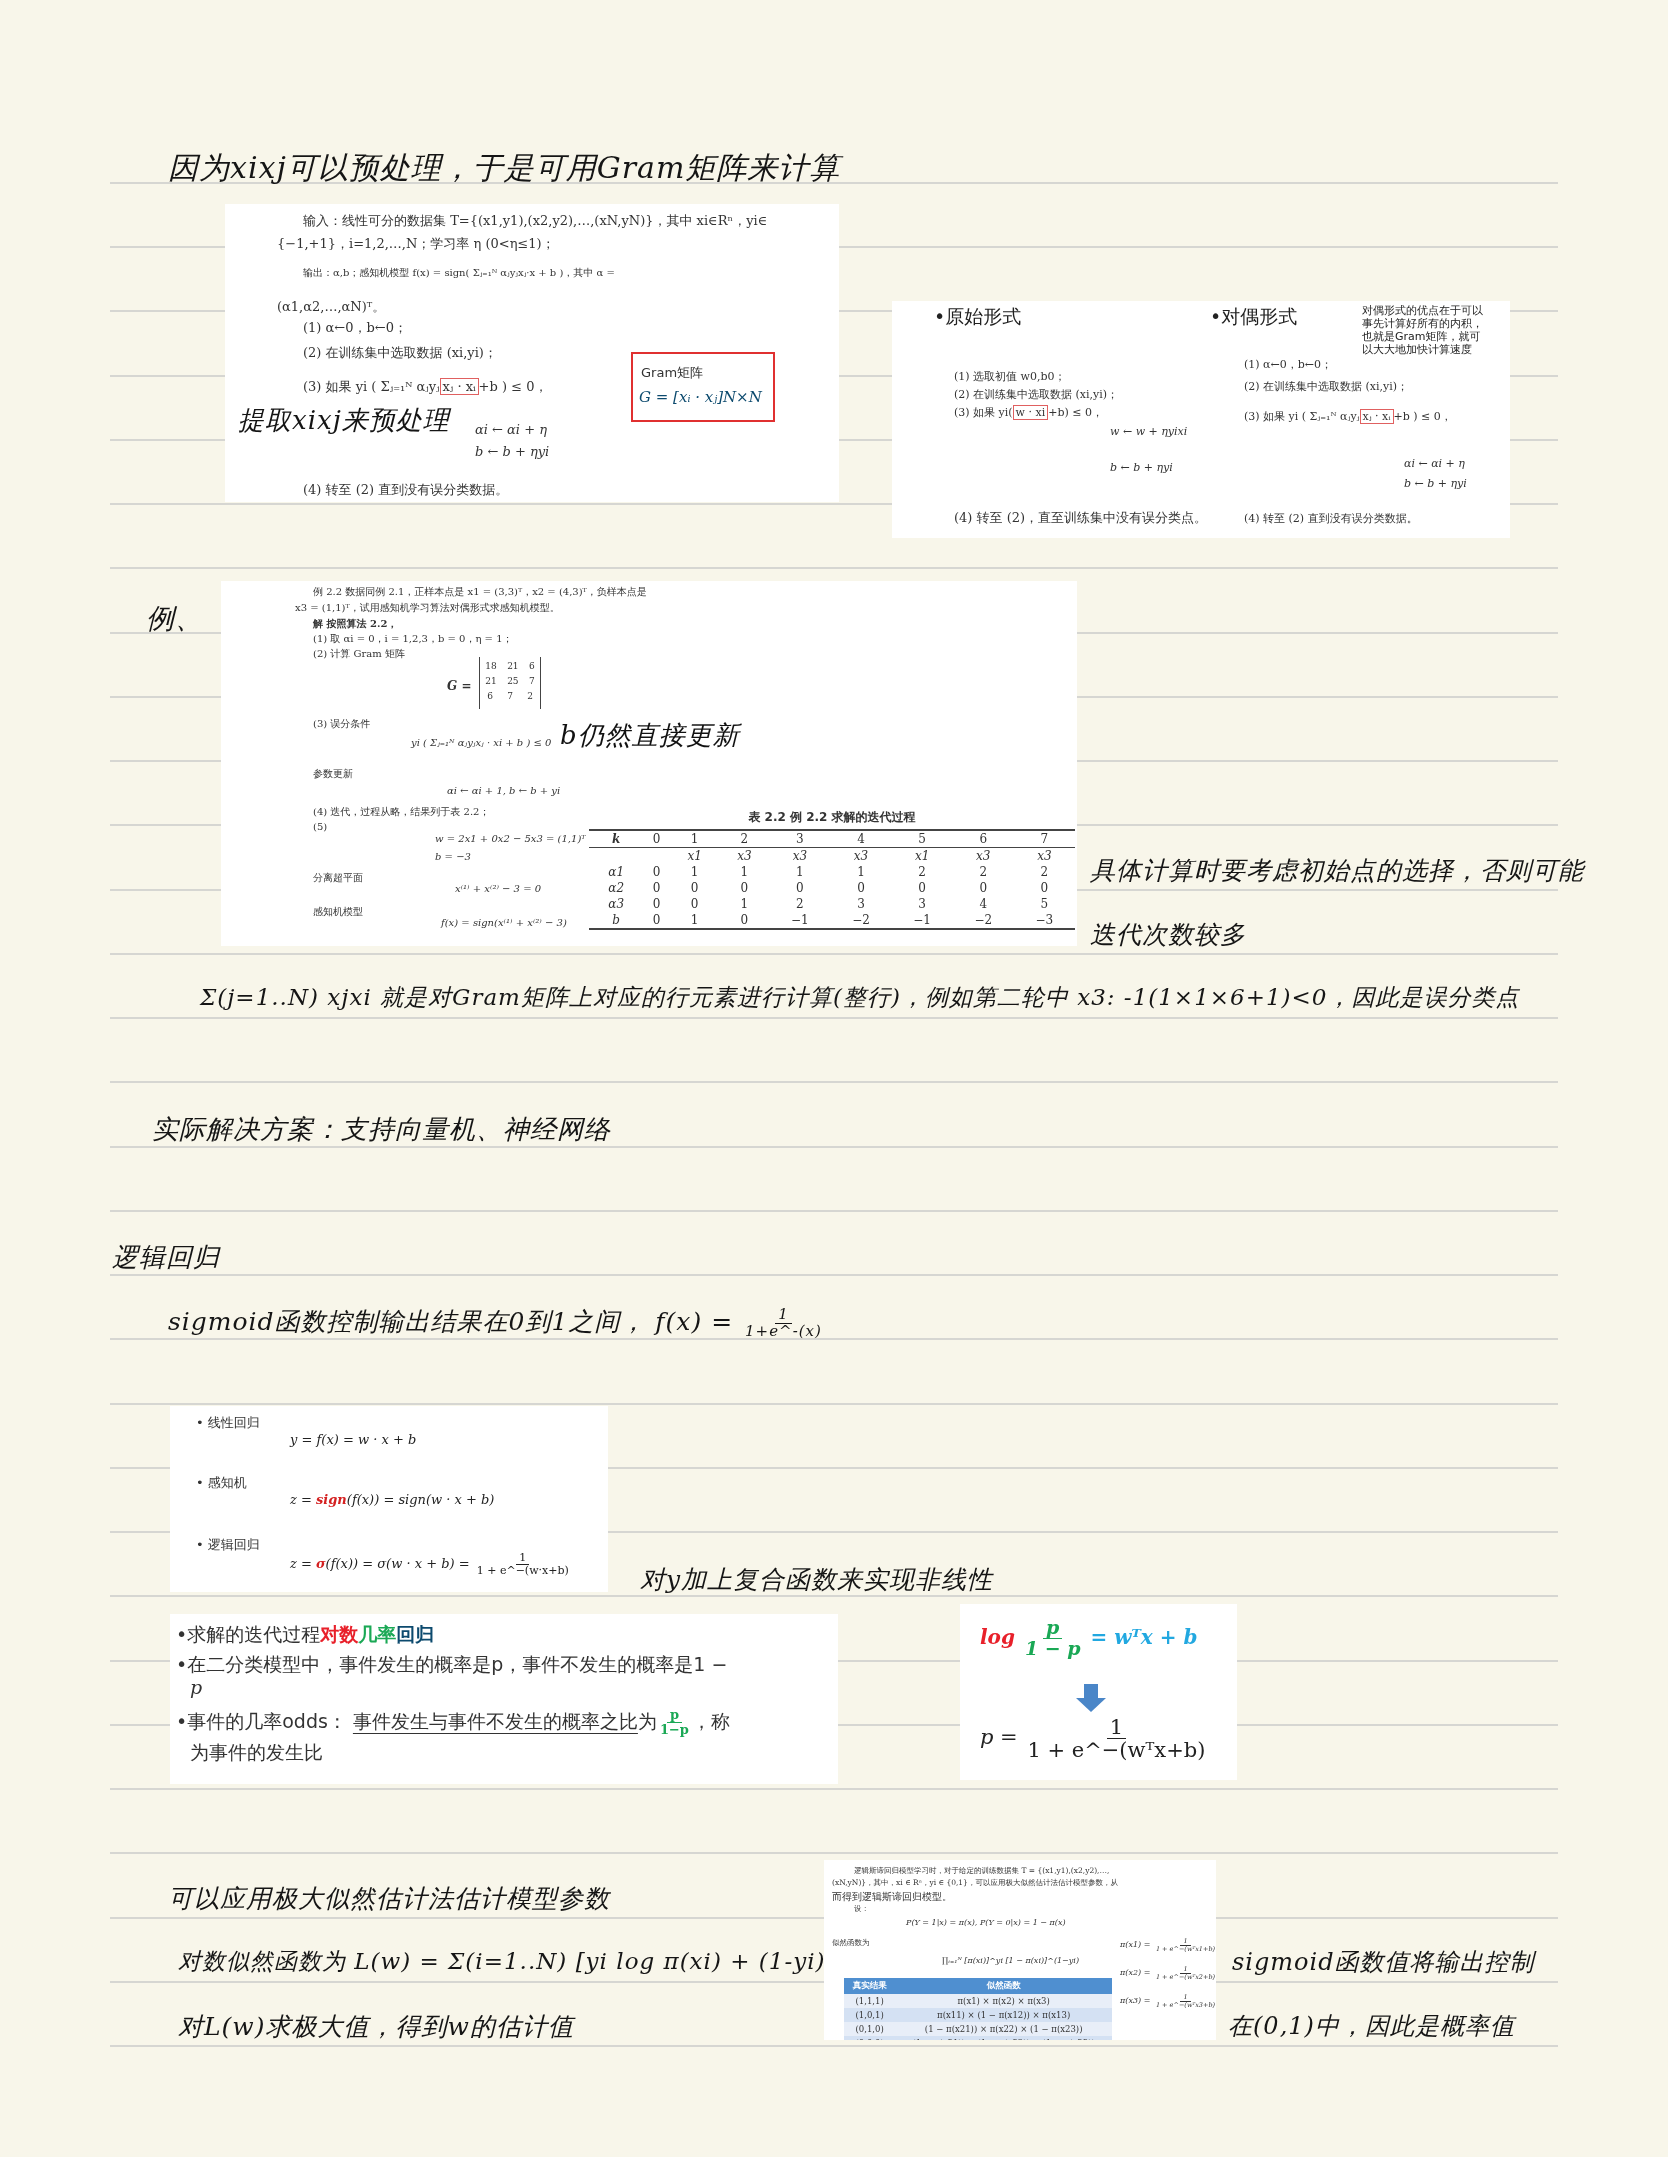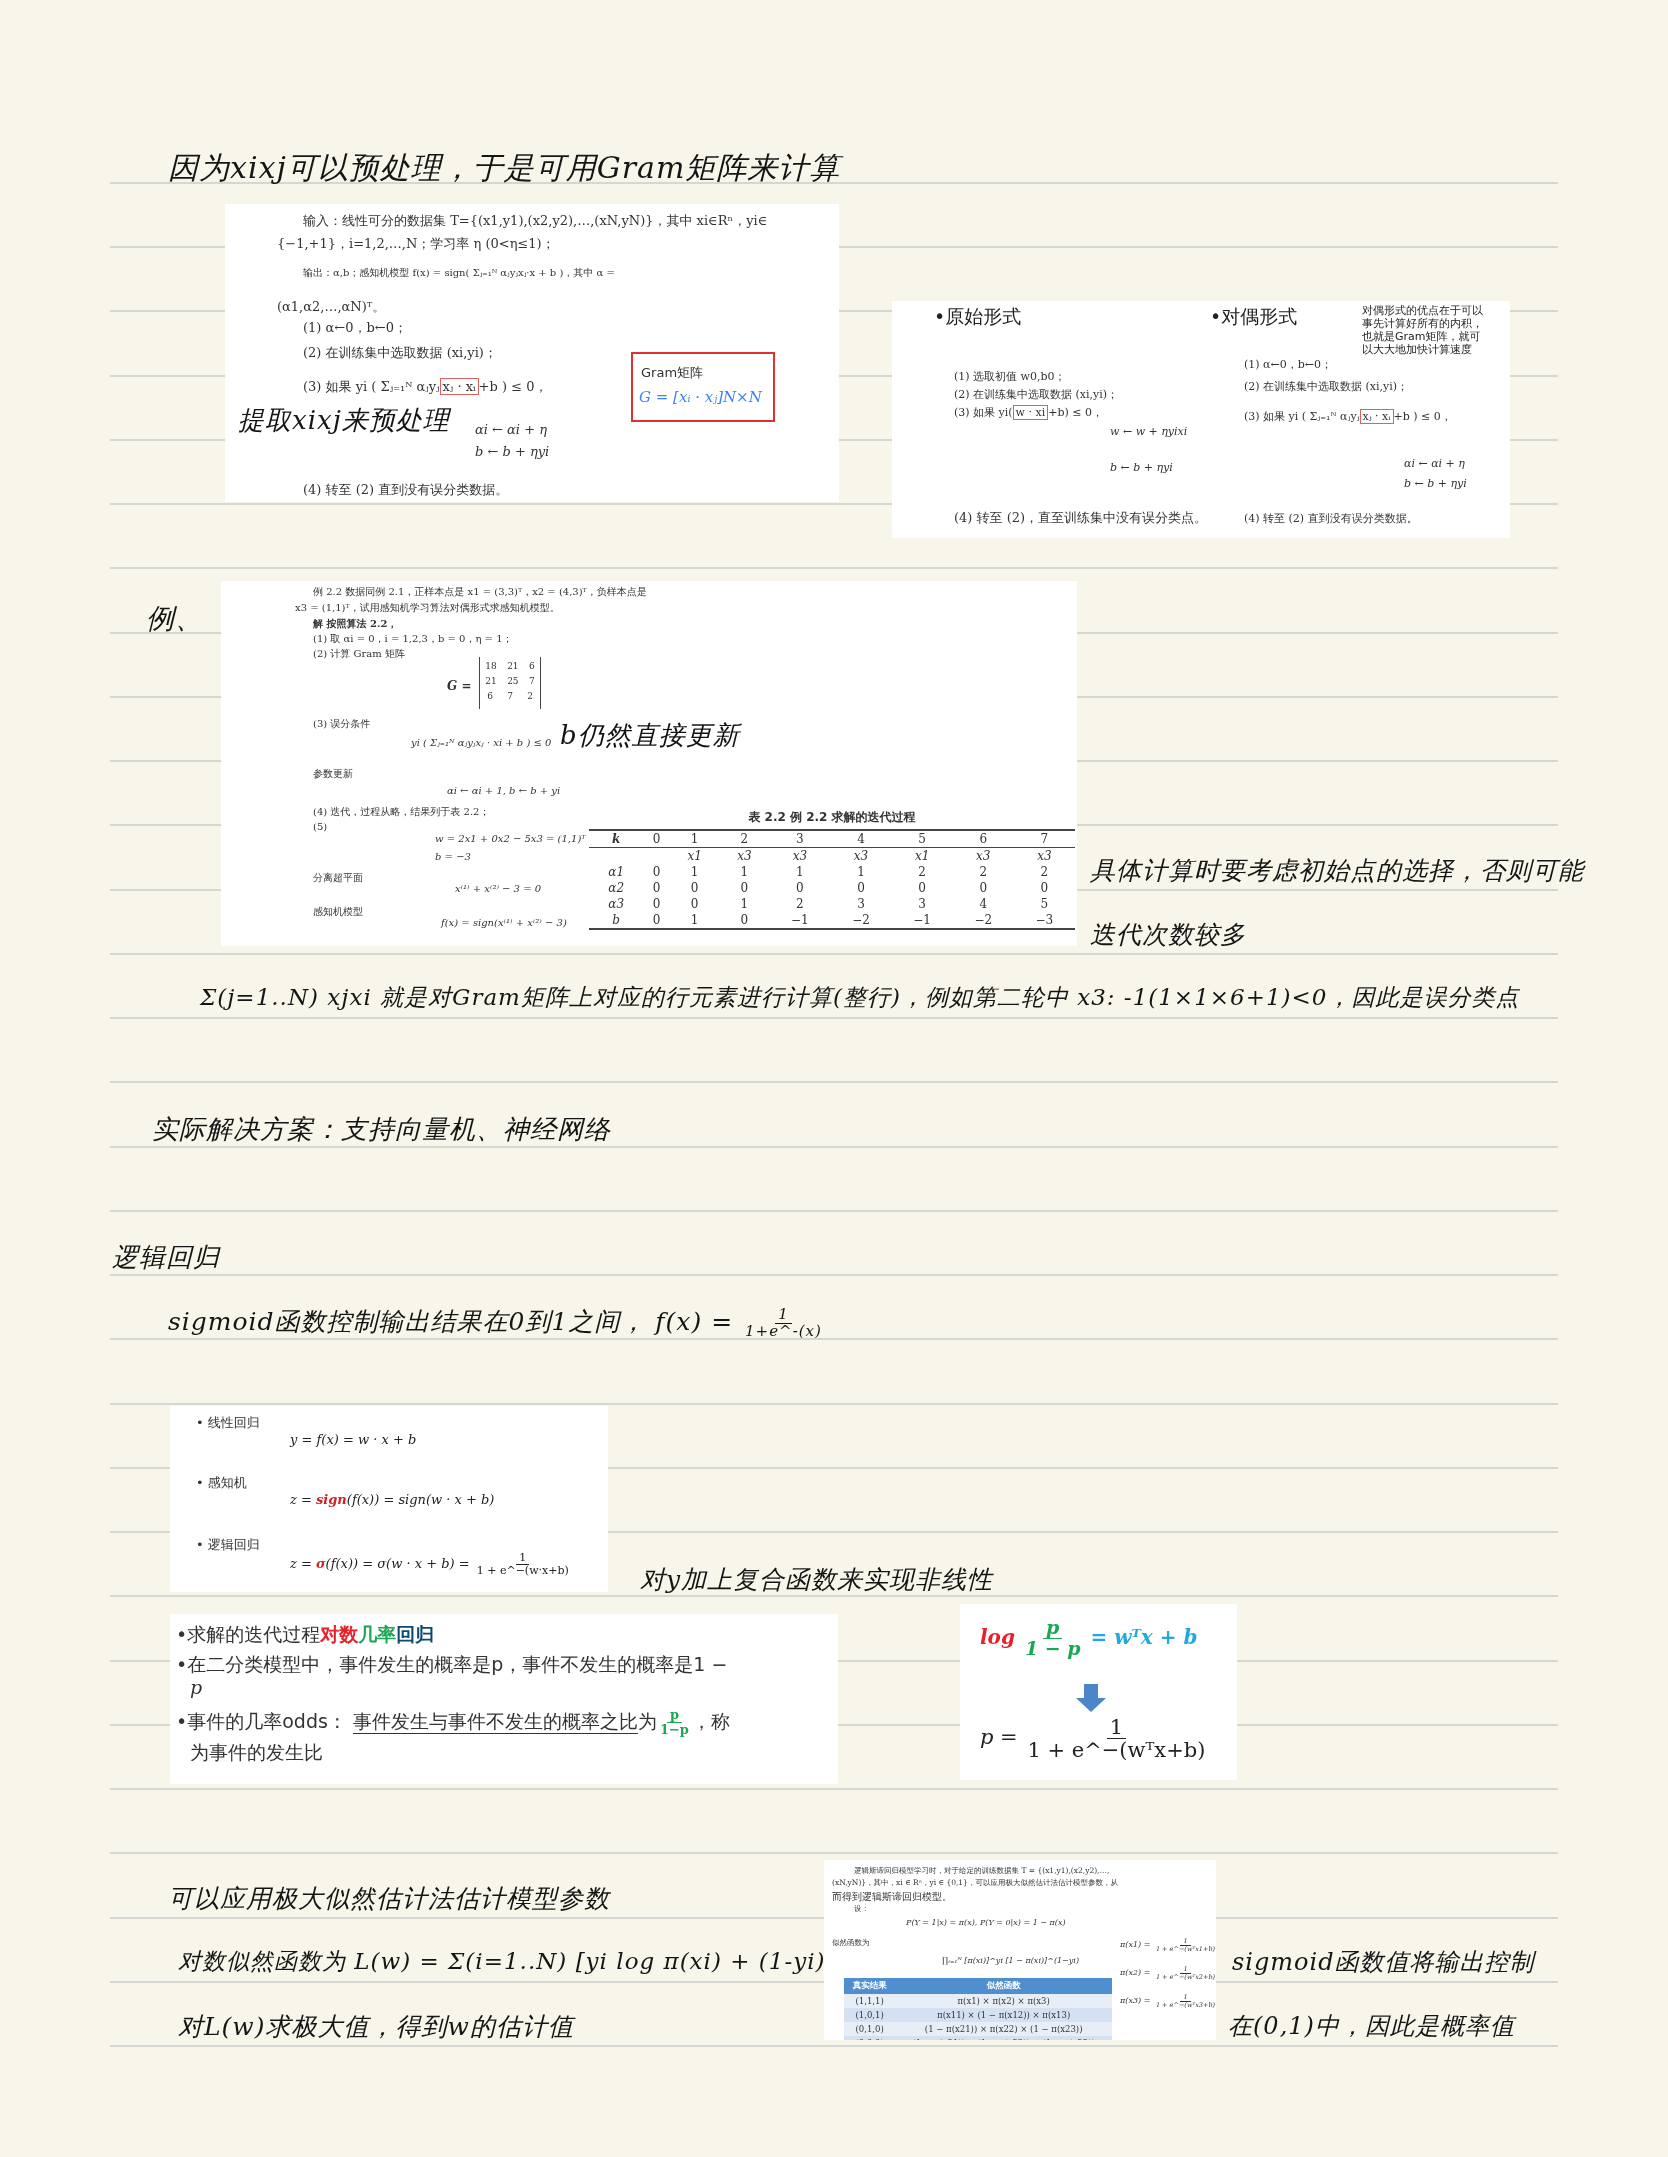--- a/index.html
+++ b/index.html
@@ -75,21 +75,21 @@
   <div class="tx" style="left:78px;top:115px;font-size:13px">(1) α←0，b←0；</div>
   <div class="tx" style="left:78px;top:140px;font-size:13px">(2) 在训练集中选取数据 (xi,yi)；</div>
   <div class="tx" style="left:78px;top:174px;font-size:13px">
     <span>(3) 如果 yi ( Σⱼ₌₁ᴺ αⱼyⱼ</span><span style="border:1.5px solid #e06060;padding:0 2px">xⱼ · xᵢ</span><span>+b ) ≤ 0，</span>
   </div>
   <div class="tx" style="left:250px;top:218px;font-size:13px;font-style:italic">αi ← αi + η</div>
   <div class="tx" style="left:250px;top:240px;font-size:13px;font-style:italic">b ← b + ηyi</div>
   <div class="tx" style="left:78px;top:277px;font-size:13px">(4) 转至 (2) 直到没有误分类数据。</div>
   <div class="redbox" style="left:406px;top:148px;width:140px;height:66px;">
     <div class="tx sans" style="left:8px;top:10px;font-size:13px;color:#333">Gram矩阵</div>
-    <div class="tx" style="left:6px;top:34px;font-size:15px;font-style:italic;color:#3b82f6">G = [xᵢ · xⱼ]N×N</div>
+    <div class="tx" style="left:6px;top:34px;font-size:15px;font-style:italic;color:#0c4a6e">G = [xᵢ · xⱼ]N×N</div>
   </div>
 </div>
 <div class="hw" style="left:238px;top:403px;font-size:26px">提取xixj来预处理</div>
 
 <div class="card" style="left:892px;top:260px;width:618px;height:237px;margin-top:41px;">
   <div class="tx sans" style="left:42px;top:3px;font-size:19px;color:#222">•原始形式</div>
   <div class="tx sans" style="left:318px;top:3px;font-size:19px;color:#222">•对偶形式</div>
   <div class="tx sans" style="left:470px;top:3px;font-size:11px;color:#222;line-height:13px">
     <div>对偶形式的优点在于可以</div>
     <div>事先计算好所有的内积，</div>

